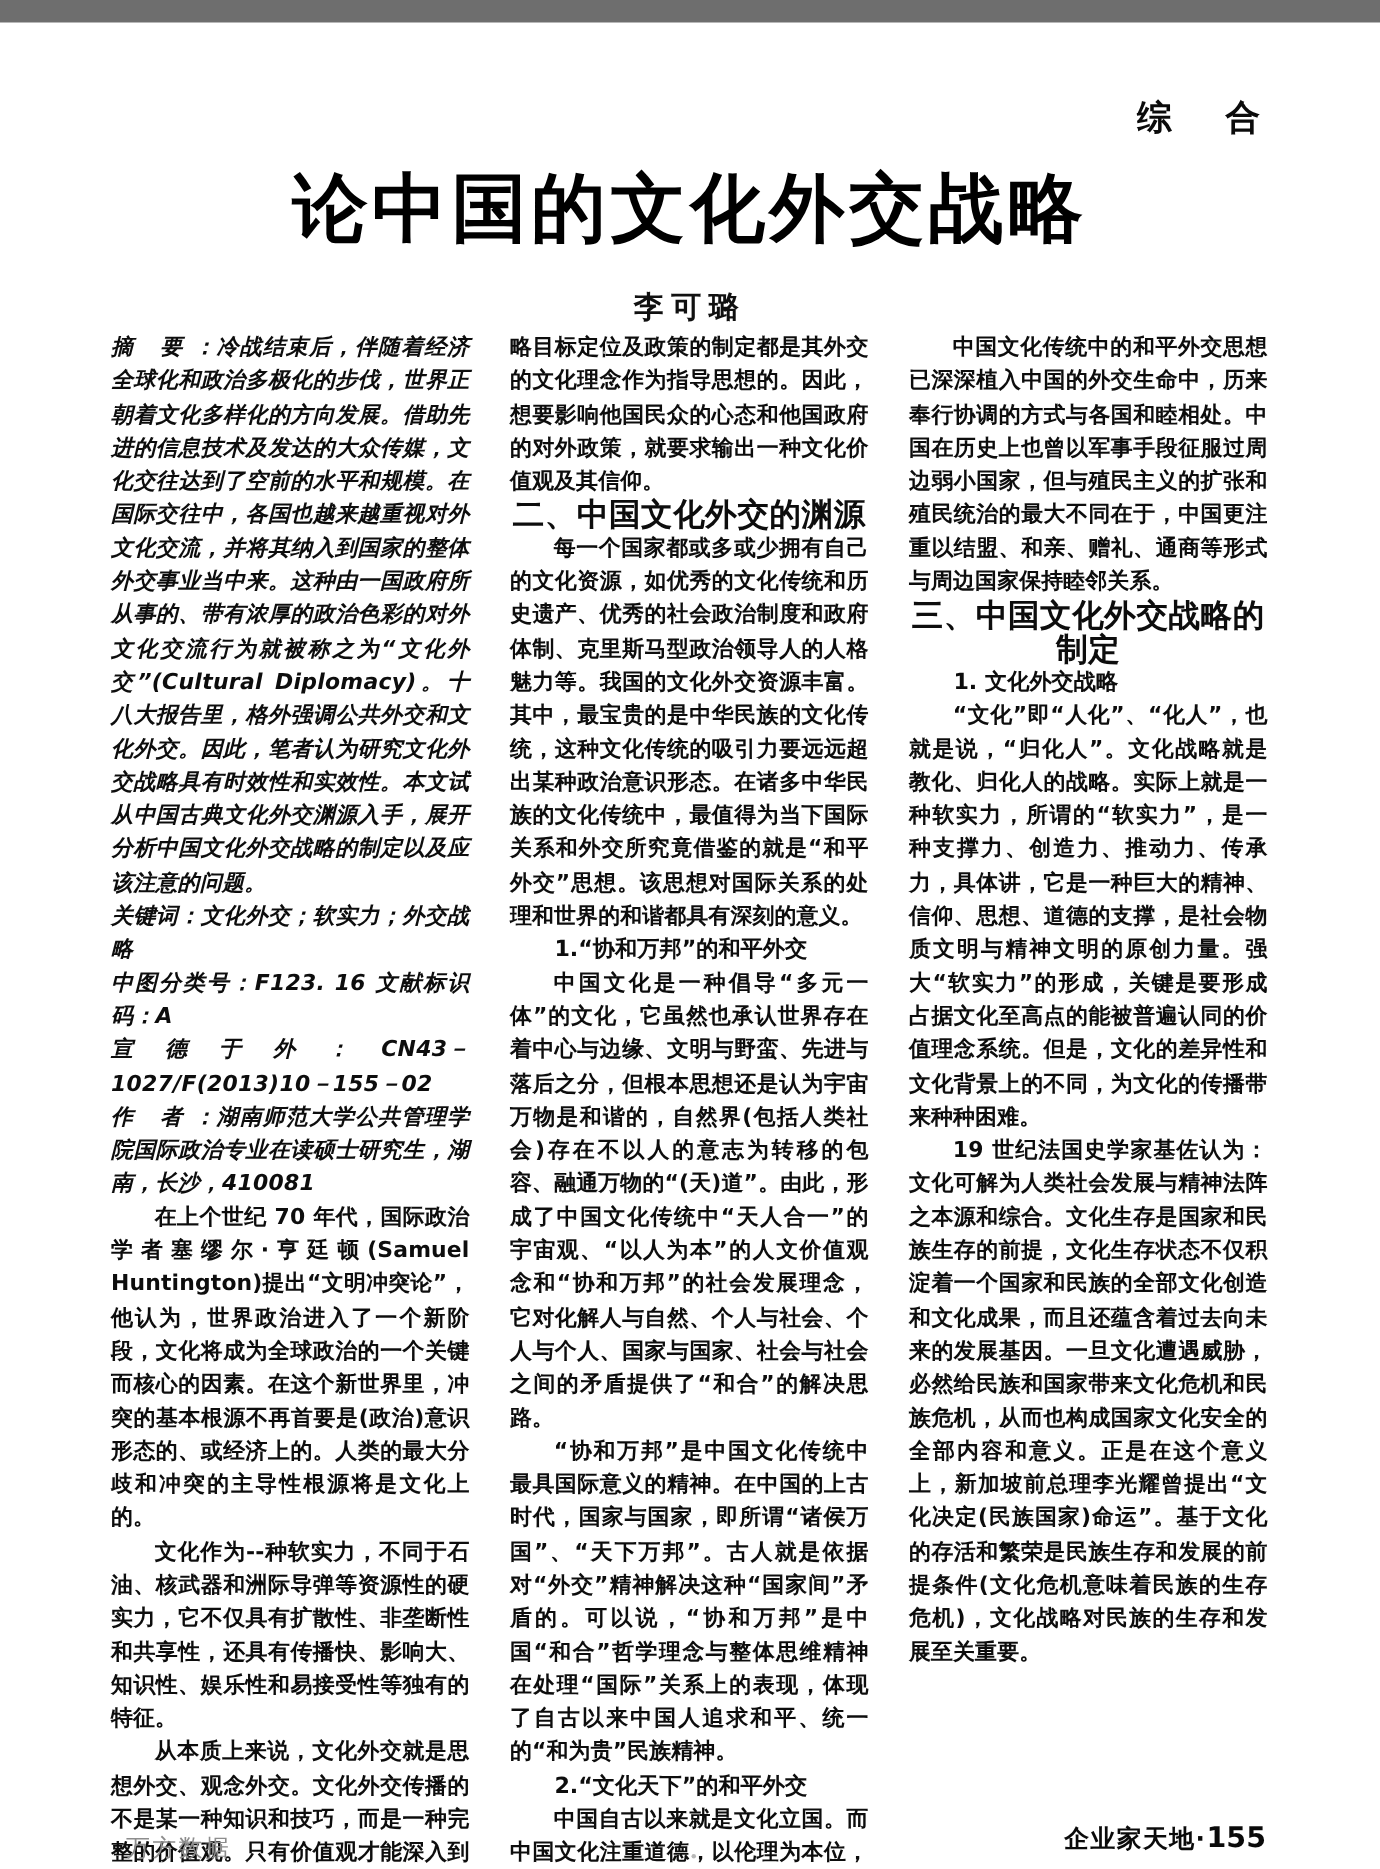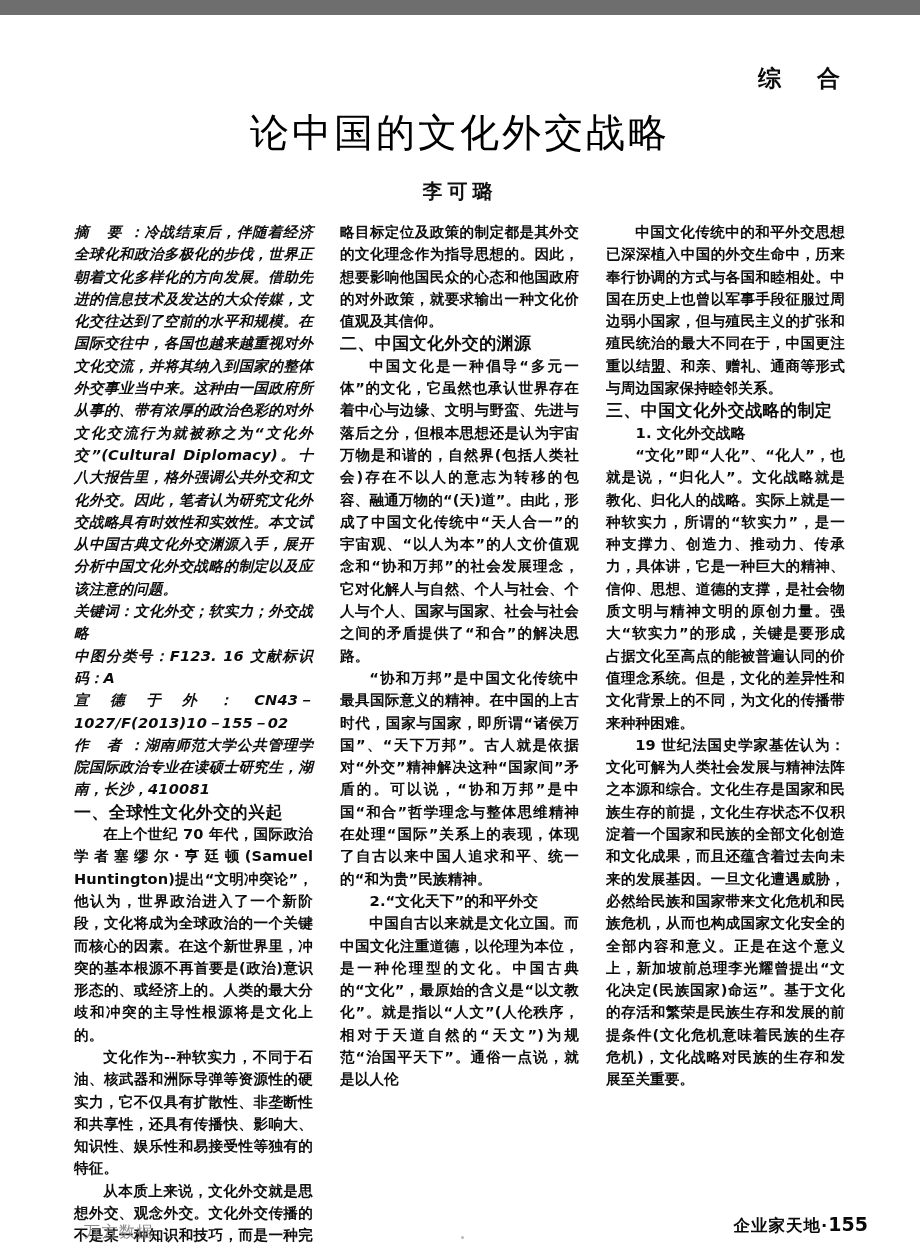--- a/index.html
+++ b/index.html
@@ -38,22 +38,22 @@
 
   
   .title-block {
     position: absolute;
     top: 96px;
     left: 0;
     width: 920px;
     text-align: center;
   }
   .article-title {
-    font-size: 39px;
-    font-weight: normal;
+    font-size: 50px;
+    font-weight: bold;
     letter-spacing: 3px;
     color: #000;
     line-height: 1.15;
   }
   .article-author {
     margin-top: 22px;
     font-size: 20px;
     letter-spacing: 5px;
     font-weight: bold;
     color: #101010;
@@ -97,37 +97,38 @@
     text-indent: 0;
   }
   .meta .lbl {
     font-style: italic;
     letter-spacing: 6px;
     margin-right: 1px;
   }
 
   
   .h-sec {
-    font-weight: bold;
-    font-size: 17px;
+    text-align: center;
+    font-weight: bold;
+    font-size: 21px;
     letter-spacing: 0.4px;
     margin: 7px 0 4px 0;
     text-indent: 0;
   }
   .h-sub {
     font-weight: bold;
     font-size: 14.8px;
     text-indent: 2em;
     margin: 2px 0 1px 0;
   }
 
   
   .folio {
     position: absolute;
-    right: 52px;
+    right: 76px;
     bottom: 24px;
     font-size: 16.5px;
     font-weight: bold;
     letter-spacing: 1px;
     color: #0a0a0a;
   }
   .folio .num { font-size: 19px; letter-spacing: 0; }
   .watermark {
     position: absolute;
     left: 84px;
@@ -156,29 +157,30 @@
 
   <div class="columns">
 
     <div class="col">
       <p class="para meta"><span class="lbl">摘  要</span><span>：冷战结束后，伴随着经济全球化和政治多极化的步伐，世界正朝着文化多样化的方向发展。借助先进的信息技术及发达的大众传媒，文化交往达到了空前的水平和规模。在国际交往中，各国也越来越重视对外文化交流，并将其纳入到国家的整体外交事业当中来。这种由一国政府所从事的、带有浓厚的政治色彩的对外文化交流行为就被称之为“文化外交”(Cultural Diplomacy)。十八大报告里，格外强调公共外交和文化外交。因此，笔者认为研究文化外交战略具有时效性和实效性。本文试从中国古典文化外交渊源入手，展开分析中国文化外交战略的制定以及应该注意的问题。</span></p>
       <p class="para meta"><span>关键词</span><span>：文化外交；软实力；外交战略</span></p>
       <p class="para meta"><span>中图分类号</span><span>：F123. 16    文献标识码：A</span></p>
       <p class="para meta"><span>宣德于外</span><span>：CN43－1027/F(2013)10－155－02</span></p>
       <p class="para meta"><span class="lbl">作  者</span><span>：湖南师范大学公共管理学院国际政治专业在读硕士研究生，湖南，长沙，410081</span></p>
 
-      <p class="h-sec">一、全球性文化外交的兴起</p>
       <p class="para">在上个世纪 70 年代，国际政治学者塞缪尔·亨廷顿(Samuel Huntington)提出“文明冲突论”，他认为，世界政治进入了一个新阶段，文化将成为全球政治的一个关键而核心的因素。在这个新世界里，冲突的基本根源不再首要是(政治)意识形态的、或经济上的。人类的最大分歧和冲突的主导性根源将是文化上的。</p>
       <p class="para">文化作为--种软实力，不同于石油、核武器和洲际导弹等资源性的硬实力，它不仅具有扩散性、非垄断性和共享性，还具有传播快、影响大、知识性、娱乐性和易接受性等独有的特征。</p>
       <p class="para">从本质上来说，文化外交就是思想外交、观念外交。文化外交传播的不是某一种知识和技巧，而是一种完整的价值观。只有价值观才能深入到人的灵魂深处，只有价值观的改变才能带来态度和行为模式的改变。一国的外交取决于它的国家利益和对外战略，而国家利益的界定和外交战</p>
     </div>
 
     <div class="col">
       <p class="para noindent">略目标定位及政策的制定都是其外交的文化理念作为指导思想的。因此，想要影响他国民众的心态和他国政府的对外政策，就要求输出一种文化价值观及其信仰。</p>
       <p class="h-sec">二、中国文化外交的渊源</p>
+      <p class="para">每一个国家都或多或少拥有自己的文化资源，如优秀的文化传统和历史遗产、优秀的社会政治制度和政府体制、克里斯马型政治领导人的人格魅力等。我国的文化外交资源丰富。其中，最宝贵的是中华民族的文化传统，这种文化传统的吸引力要远远超出某种政治意识形态。在诸多中华民族的文化传统中，最值得为当下国际关系和外交所究竟借鉴的就是“和平外交”思想。该思想对国际关系的处理和世界的和谐都具有深刻的意义。</p>
+      <p class="h-sub">1.“协和万邦”的和平外交</p>
       <p class="para">中国文化是一种倡导“多元一体”的文化，它虽然也承认世界存在着中心与边缘、文明与野蛮、先进与落后之分，但根本思想还是认为宇宙万物是和谐的，自然界(包括人类社会)存在不以人的意志为转移的包容、融通万物的“(天)道”。由此，形成了中国文化传统中“天人合一”的宇宙观、“以人为本”的人文价值观念和“协和万邦”的社会发展理念，它对化解人与自然、个人与社会、个人与个人、国家与国家、社会与社会之间的矛盾提供了“和合”的解决思路。</p>
       <p class="para">“协和万邦”是中国文化传统中最具国际意义的精神。在中国的上古时代，国家与国家，即所谓“诸侯万国”、“天下万邦”。古人就是依据对“外交”精神解决这种“国家间”矛盾的。可以说，“协和万邦”是中国“和合”哲学理念与整体思维精神在处理“国际”关系上的表现，体现了自古以来中国人追求和平、统一的“和为贵”民族精神。</p>
       <p class="h-sub">2.“文化天下”的和平外交</p>
       <p class="para">中国自古以来就是文化立国。而中国文化注重道德，以伦理为本位，是一种伦理型的文化。中国古典的“文化”，最原始的含义是“以文教化”。就是指以“人文”(人伦秩序，相对于天道自然的“天文”)为规范“治国平天下”。通俗一点说，就是以人伦</p>
     </div>
 
     <div class="col">
       <p class="para">中国文化传统中的和平外交思想已深深植入中国的外交生命中，历来奉行协调的方式与各国和睦相处。中国在历史上也曾以军事手段征服过周边弱小国家，但与殖民主义的扩张和殖民统治的最大不同在于，中国更注重以结盟、和亲、赠礼、通商等形式与周边国家保持睦邻关系。</p>
       <p class="h-sec">三、中国文化外交战略的制定</p>
       <p class="h-sub">1. 文化外交战略</p>

